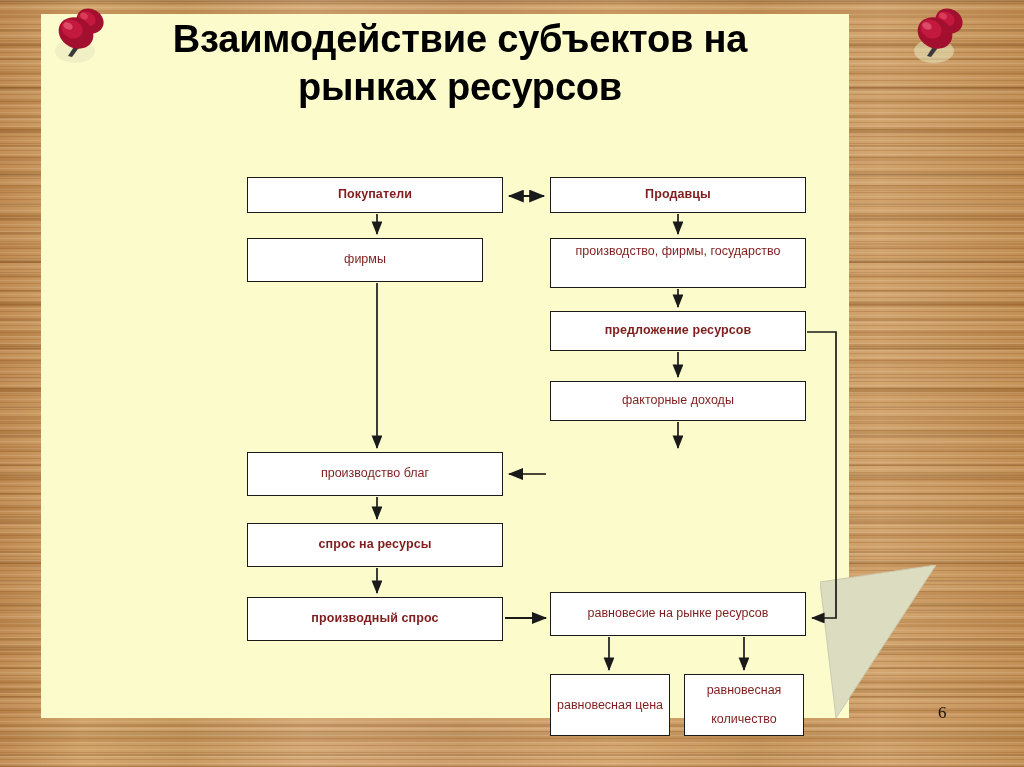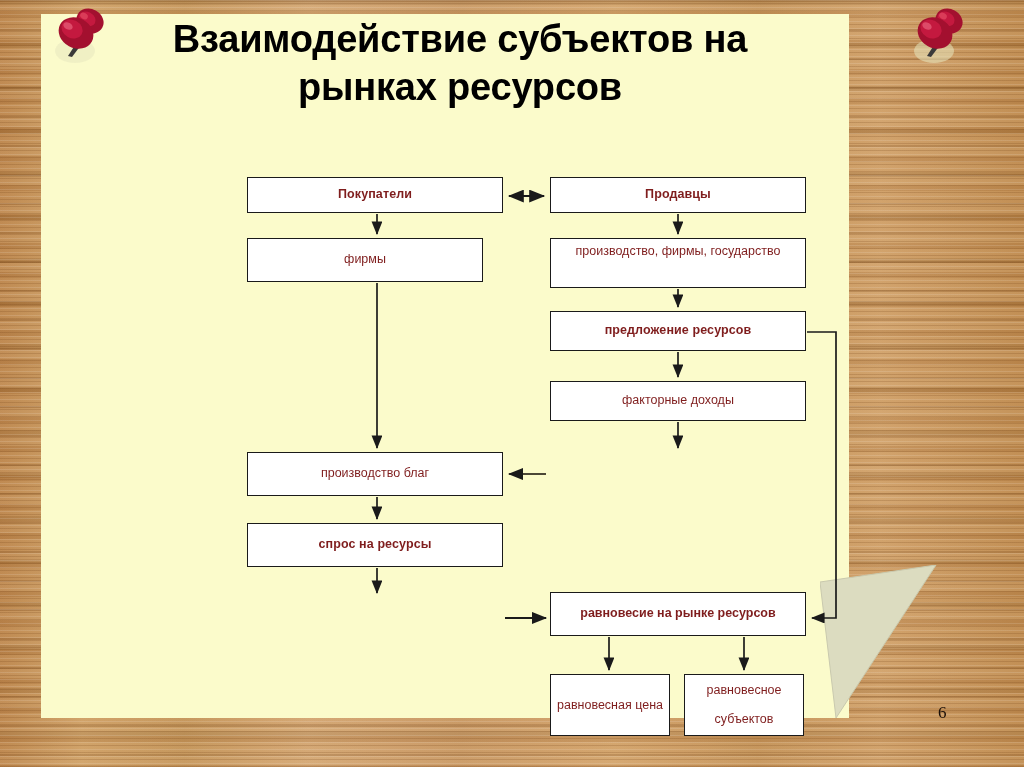--- a/index.html
+++ b/index.html
@@ -251,31 +251,34 @@
 
 
   <div class="box" style="left:247px; top:452px; width:256px; height:44px;">
     <span class="txt">производство благ</span>
   </div>
 
   <div class="box bold" style="left:247px; top:523px; width:256px; height:44px;">
     <span class="txt">спрос на ресурсы</span>
   </div>
 
-
-  <div class="box" style="left:550px; top:592px; width:256px; height:44px;font-weight:bold;">
+  <div class="box bold" style="left:247px; top:597px; width:256px; height:44px;">
+    <span class="txt">производный спрос</span>
+  </div>
+
+  <div class="box" style="left:550px; top:592px; width:256px; height:44px;">
     <span class="txt">равновесие на рынке ресурсов</span>
   </div>
 
   <div class="box" style="left:550px; top:674px; width:120px; height:62px;">
     <span class="txt" style="line-height:2.3;">равновесная цена</span>
   </div>
 
   <div class="box" style="left:684px; top:674px; width:120px; height:62px;">
-    <span class="txt" style="line-height:2.3;">равновесное субъектов</span>
+    <span class="txt" style="line-height:2.3;">равновесная количество</span>
   </div>
 
 </div>
 
 <div class="pin" style="left:46px; top:2px;">
   <svg width="72" height="70" viewBox="0 0 72 70">
     <ellipse cx="29" cy="49" rx="20" ry="12" fill="#e8e8bf" opacity="0.55"></ellipse>
     <path d="M31,40 L22,54 L26,55 L35,43 z" fill="#3a3a3a"></path>
     <ellipse cx="44" cy="19" rx="14" ry="12" transform="rotate(28 44 19)" fill="#a3102f"></ellipse>
     <ellipse cx="41" cy="17" rx="9" ry="7" transform="rotate(28 41 17)" fill="#c4193f"></ellipse>

